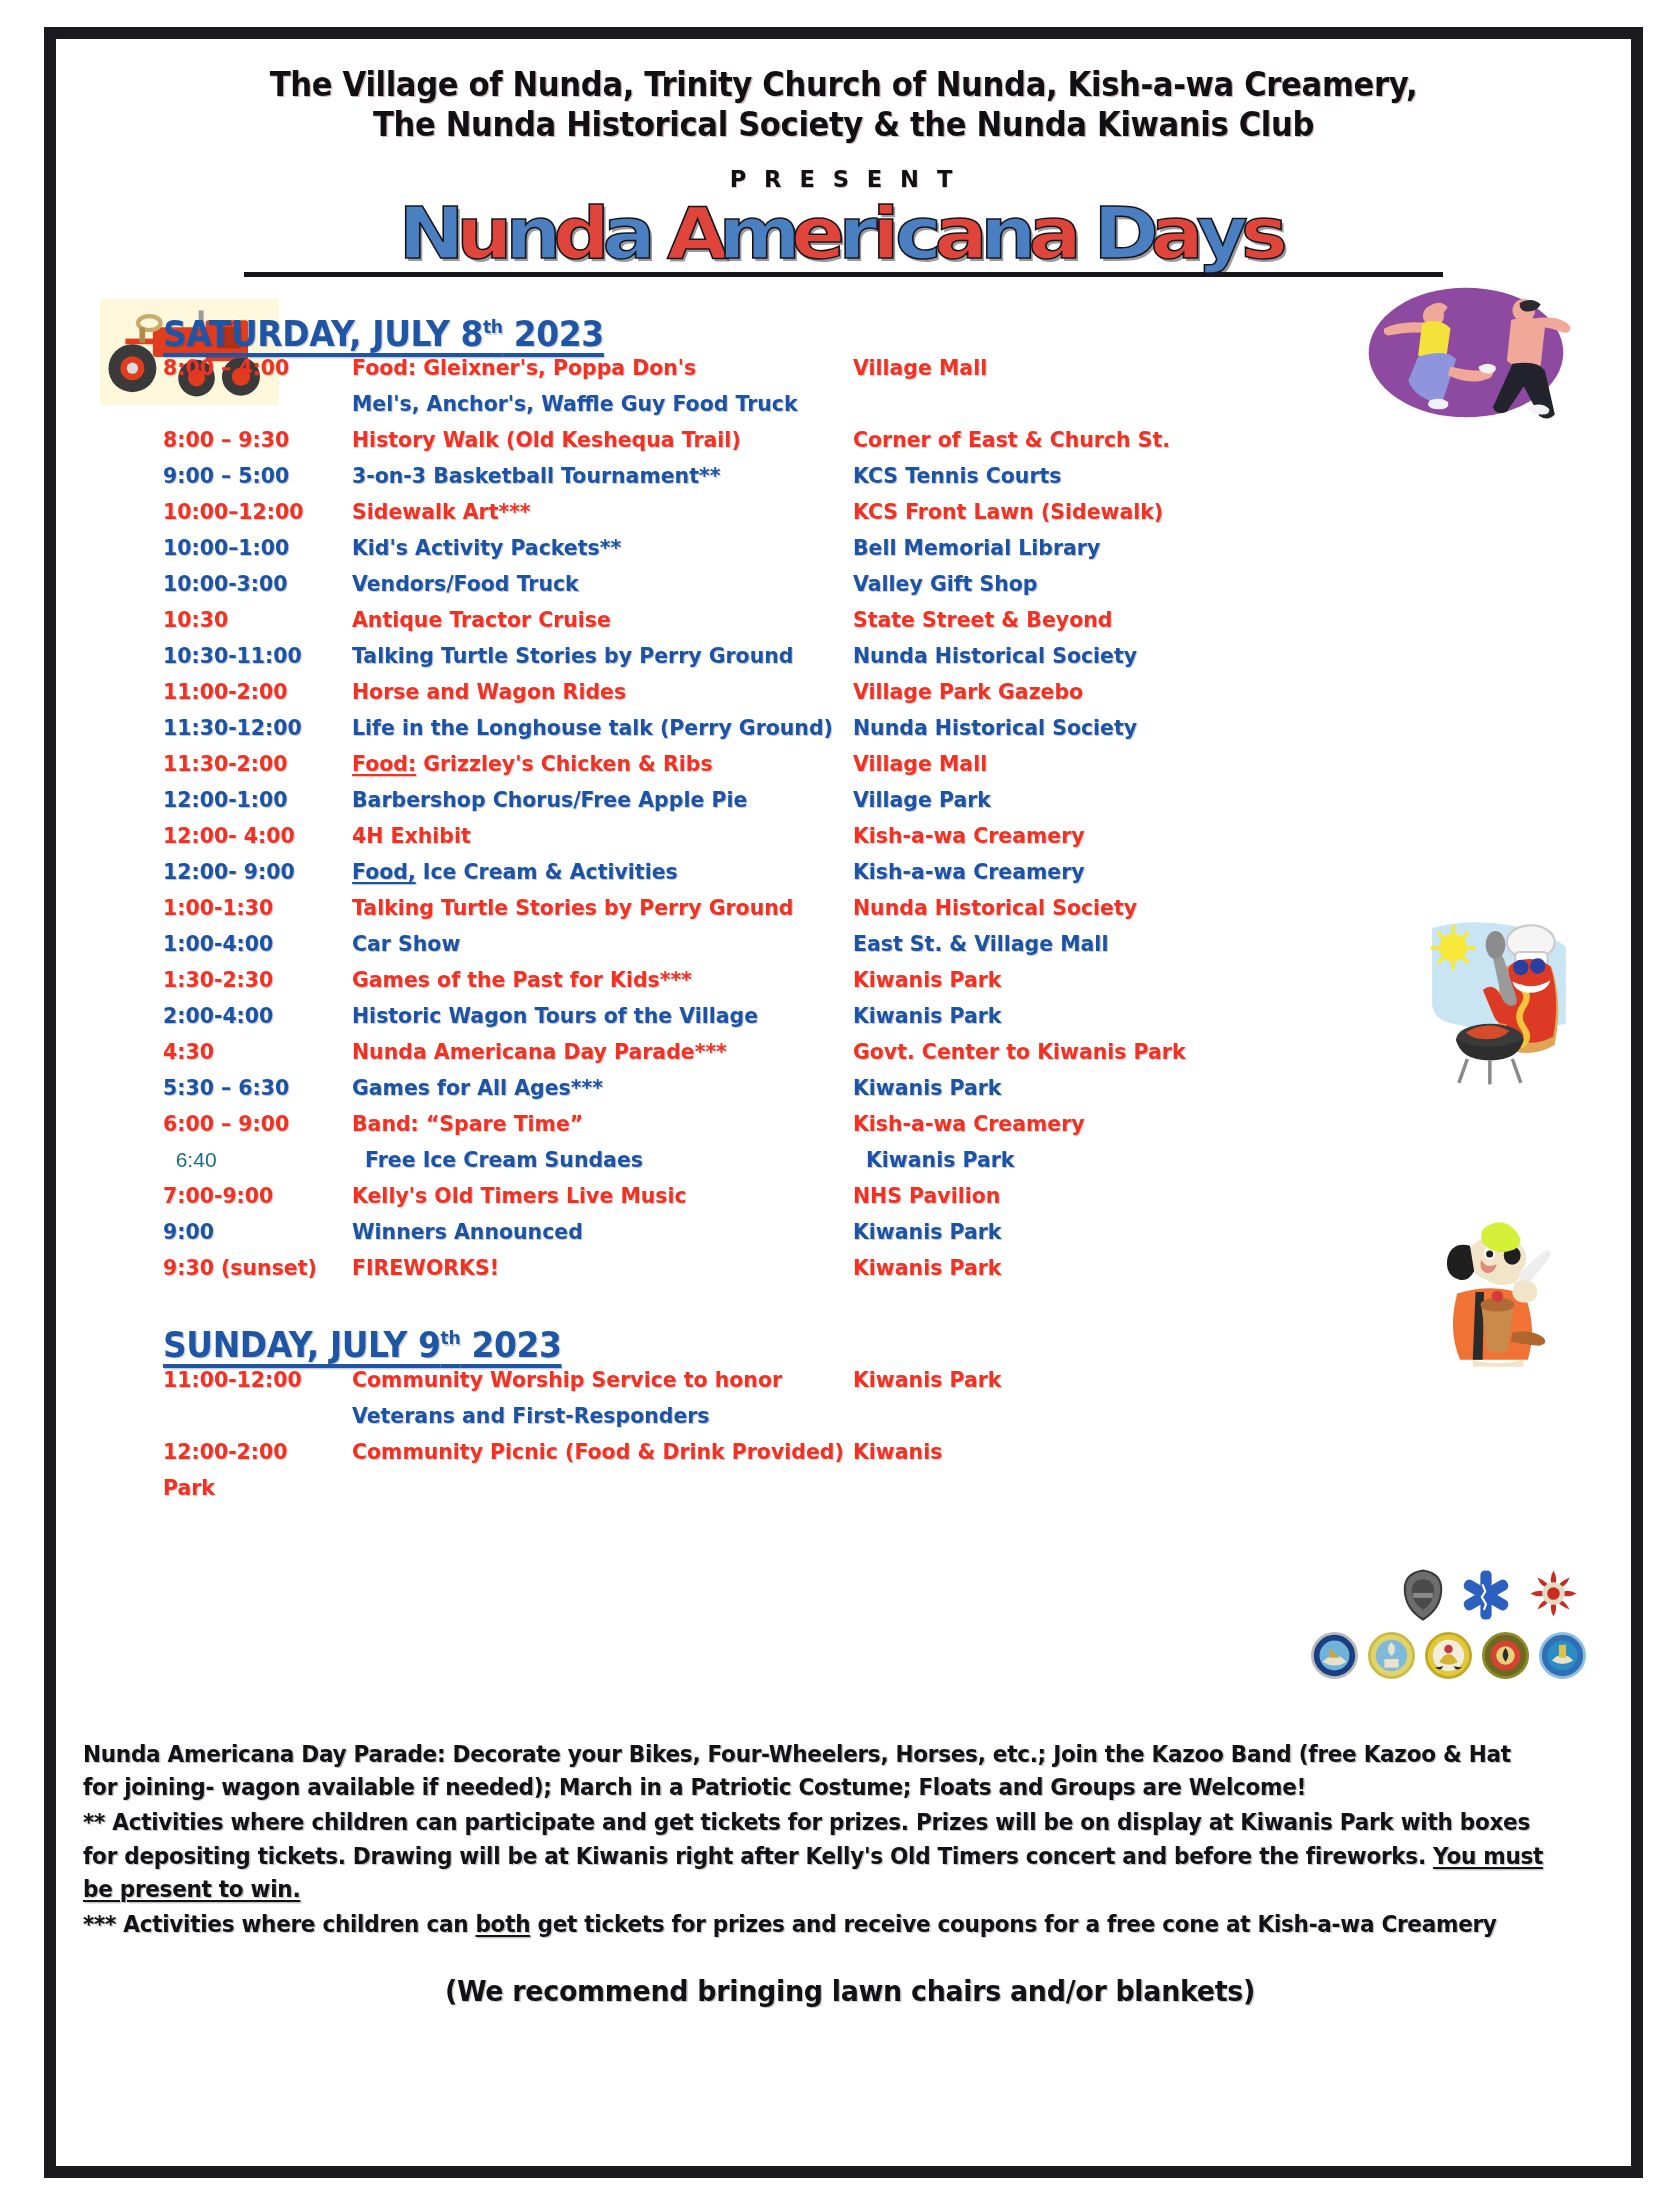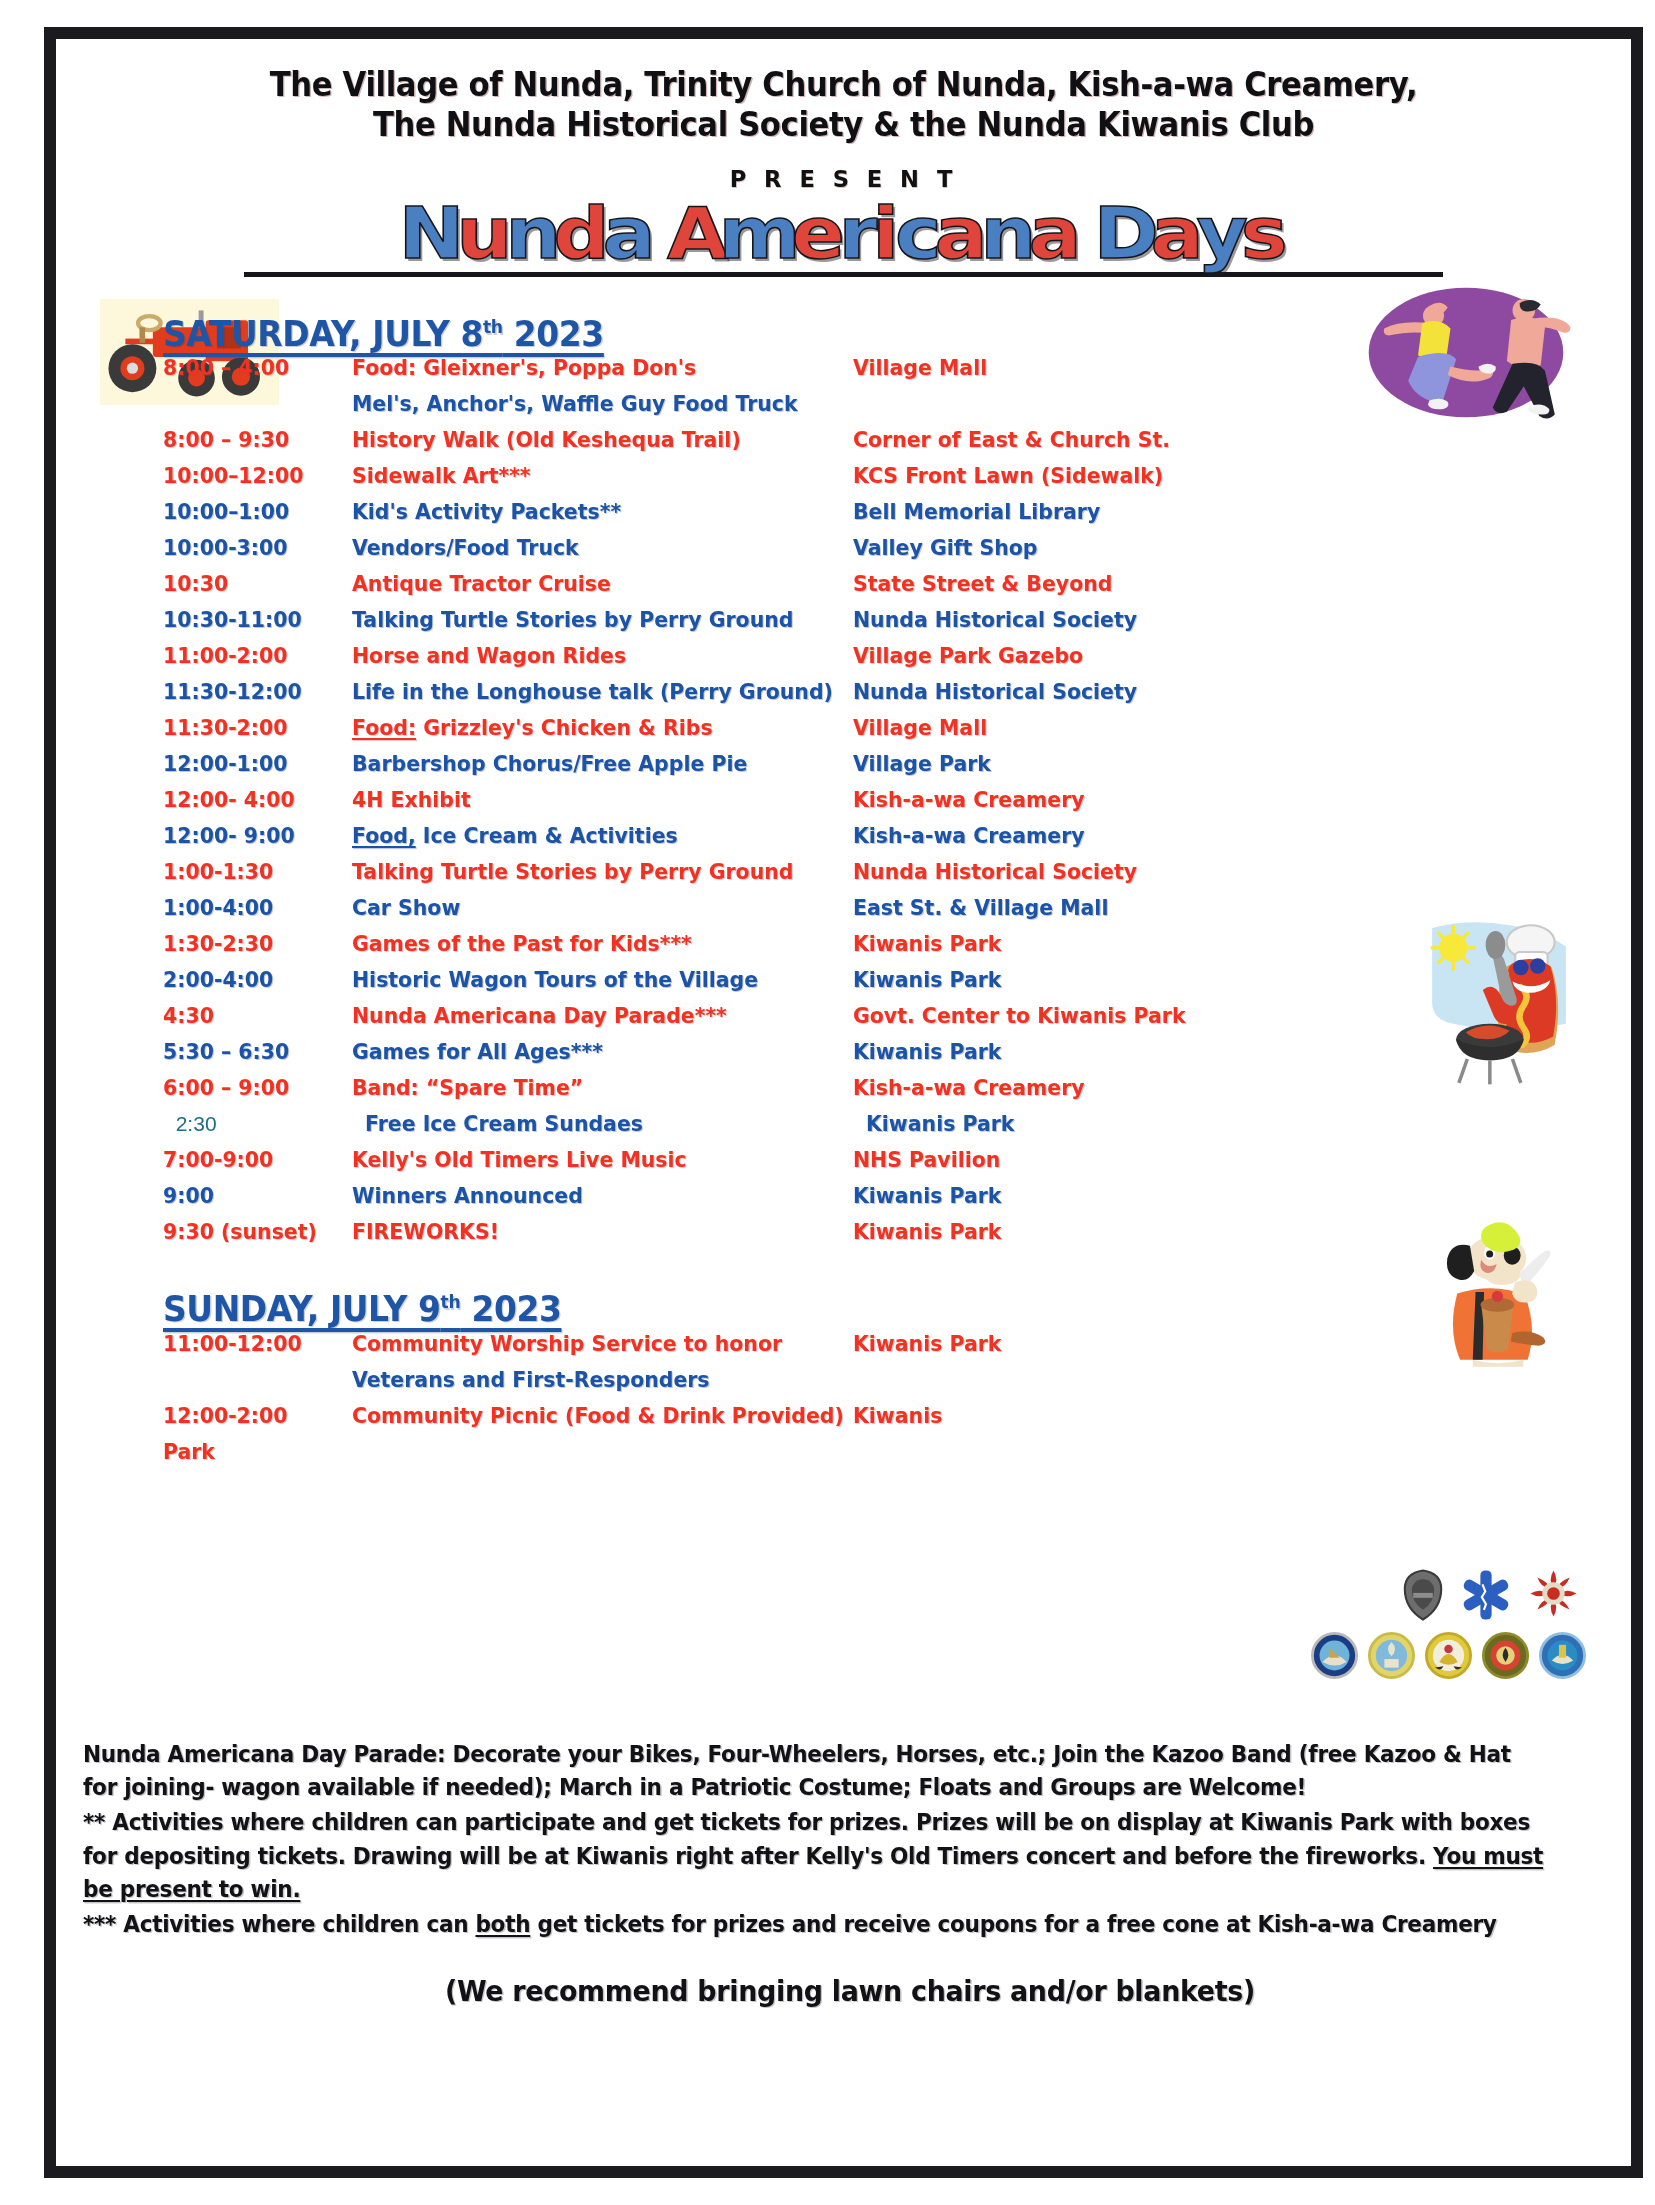--- a/index.html
+++ b/index.html
@@ -330,20 +330,25 @@
           <div class="c-time blue"></div>
           <div class="c-event blue">Mel's, Anchor's, Waffle Guy Food Truck</div>
           <div class="c-loc blue"></div>
         </div>
         <div class="srow">
           <div class="c-time red">8:00 – 9:30</div>
           <div class="c-event red">History Walk (Old Keshequa Trail)</div>
           <div class="c-loc red">Corner of East &amp; Church St.</div>
         </div>
         <div class="srow">
+          <div class="c-time blue">9:00 – 5:00</div>
+          <div class="c-event blue">3-on-3 Basketball Tournament**</div>
+          <div class="c-loc blue">KCS Tennis Courts</div>
+        </div>
+        <div class="srow">
           <div class="c-time red">10:00–12:00</div>
           <div class="c-event red">Sidewalk Art***</div>
           <div class="c-loc red">KCS Front Lawn (Sidewalk)</div>
         </div>
         <div class="srow">
           <div class="c-time blue">10:00–1:00</div>
           <div class="c-event blue">Kid's Activity Packets**</div>
           <div class="c-loc blue">Bell Memorial Library</div>
         </div>
         <div class="srow">
@@ -420,21 +425,21 @@
           <div class="c-time blue">5:30 – 6:30</div>
           <div class="c-event blue">Games for All Ages***</div>
           <div class="c-loc blue">Kiwanis Park</div>
         </div>
         <div class="srow">
           <div class="c-time red">6:00 – 9:00</div>
           <div class="c-event red">Band: “Spare Time”</div>
           <div class="c-loc red">Kish-a-wa Creamery</div>
         </div>
         <div class="srow">
-          <div class="c-time plain-time">2:30</div>
+          <div class="c-time plain-time">6:40</div>
           <div class="c-event blue">Free Ice Cream Sundaes</div>
           <div class="c-loc blue">Kiwanis Park</div>
         </div>
         <div class="srow">
           <div class="c-time red">7:00-9:00</div>
           <div class="c-event red">Kelly's Old Timers Live Music</div>
           <div class="c-loc red">NHS Pavilion</div>
         </div>
         <div class="srow">
           <div class="c-time blue">9:00</div>

